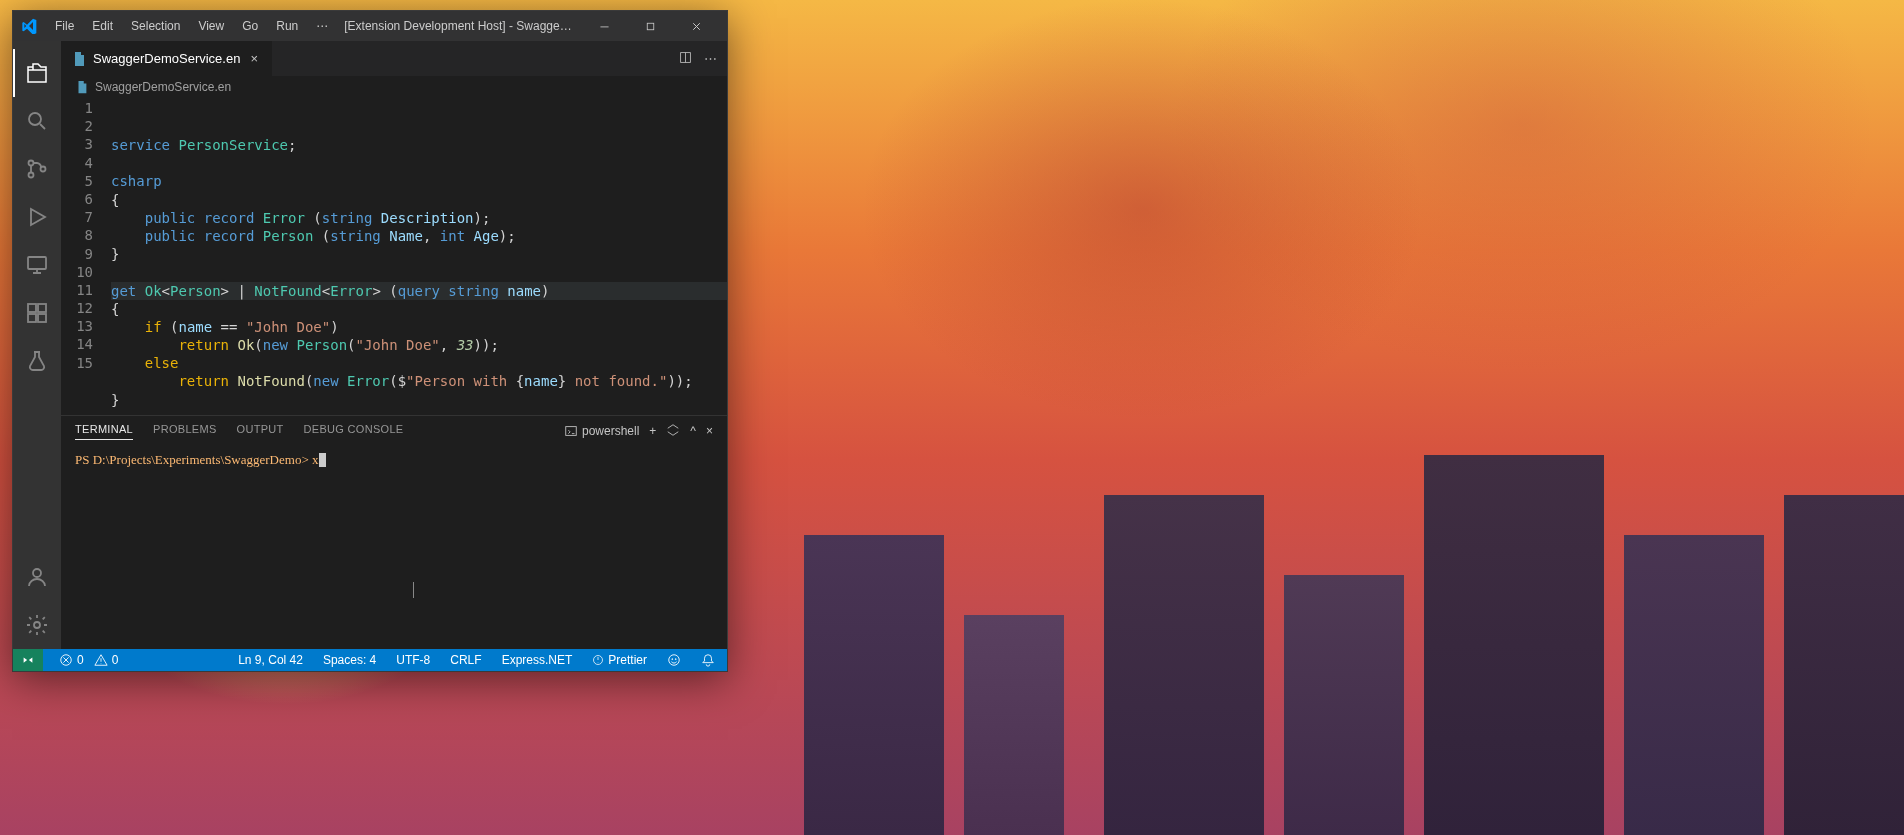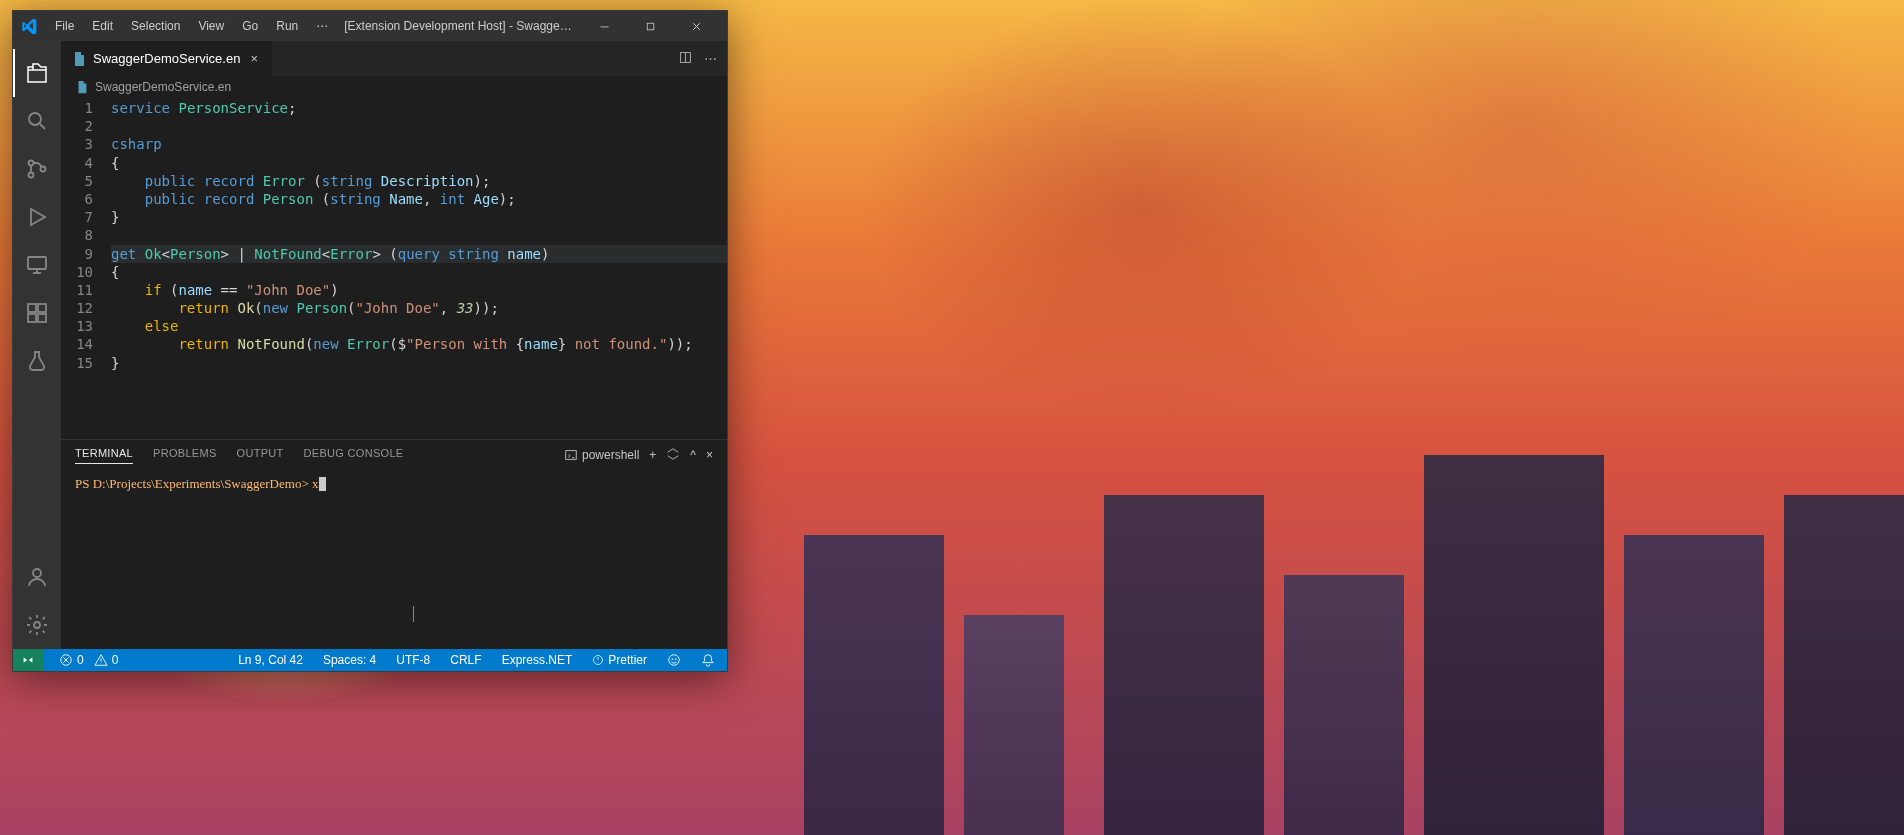--- a/index.html
+++ b/index.html
@@ -152,36 +152,36 @@
 }
 .gutter {
   width: 50px;
   padding-right: 18px;
   text-align: right;
   color: #858585;
   user-select: none;
   padding-top: 1px;
 }
 .gutter div { height: 18.2px; }
-.code-content { flex: 1; padding-top: 1px; position: relative; }
+.code-content { flex: 1; padding-top: 1px; position: relative; margin-top: 37px; }
 .code-line { height: 18.2px; white-space: pre; }
 .code-line.highlight { background: #2a2d2e; }
 .scrollbar-track { position:absolute; right:0; top:0; bottom:0; width:14px; }
 
 .tok-keyword { color: #569cd6; }
 .tok-type { color: #4ec9b0; }
 .tok-ident { color: #9cdcfe; }
 .tok-method { color: #dcdcaa; }
 .tok-string { color: #ce9178; }
 .tok-number { color: #b5cea8; font-style: italic; }
 .tok-punct { color: #d4d4d4; }
 .tok-control { color: #eab308; }
 
 .panel {
-  height: 210px;
+  height: 234px;
   background: #1e1e1e;
   border-top: 1px solid #333;
   display: flex;
   flex-direction: column;
 }
 .panel-tabs {
   height: 30px;
   display: flex;
   align-items: center;
   padding: 0 14px;

